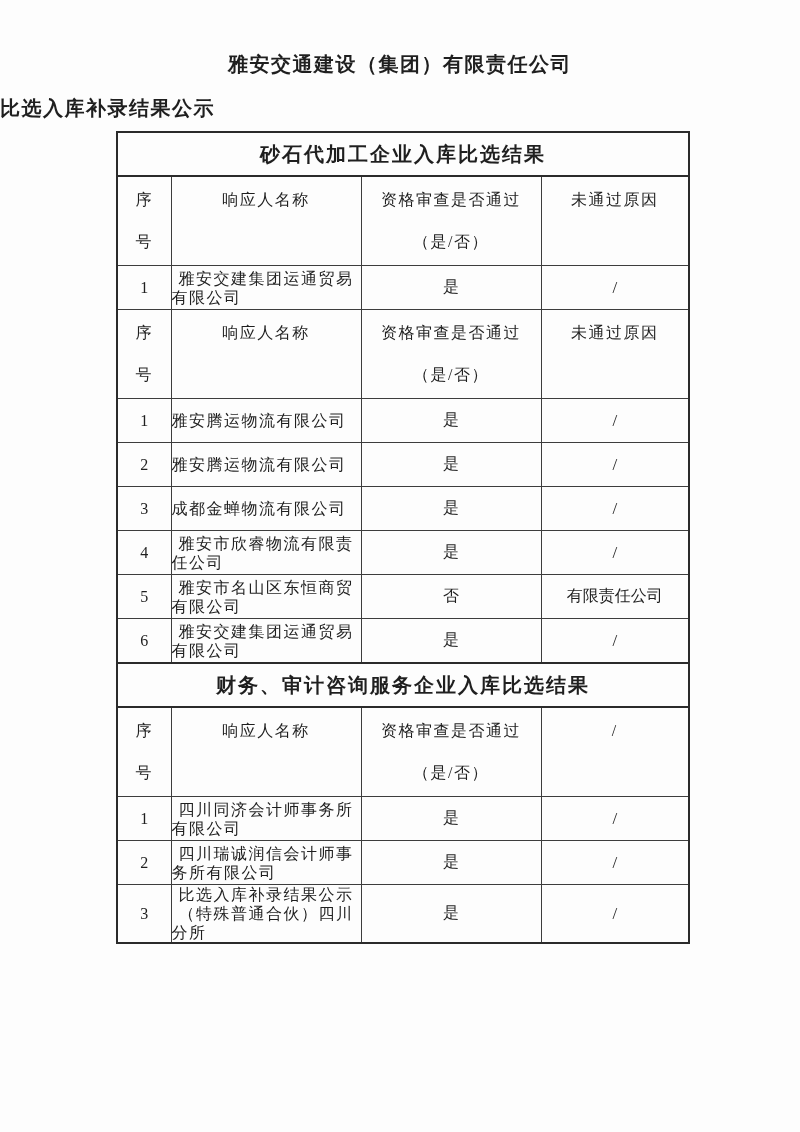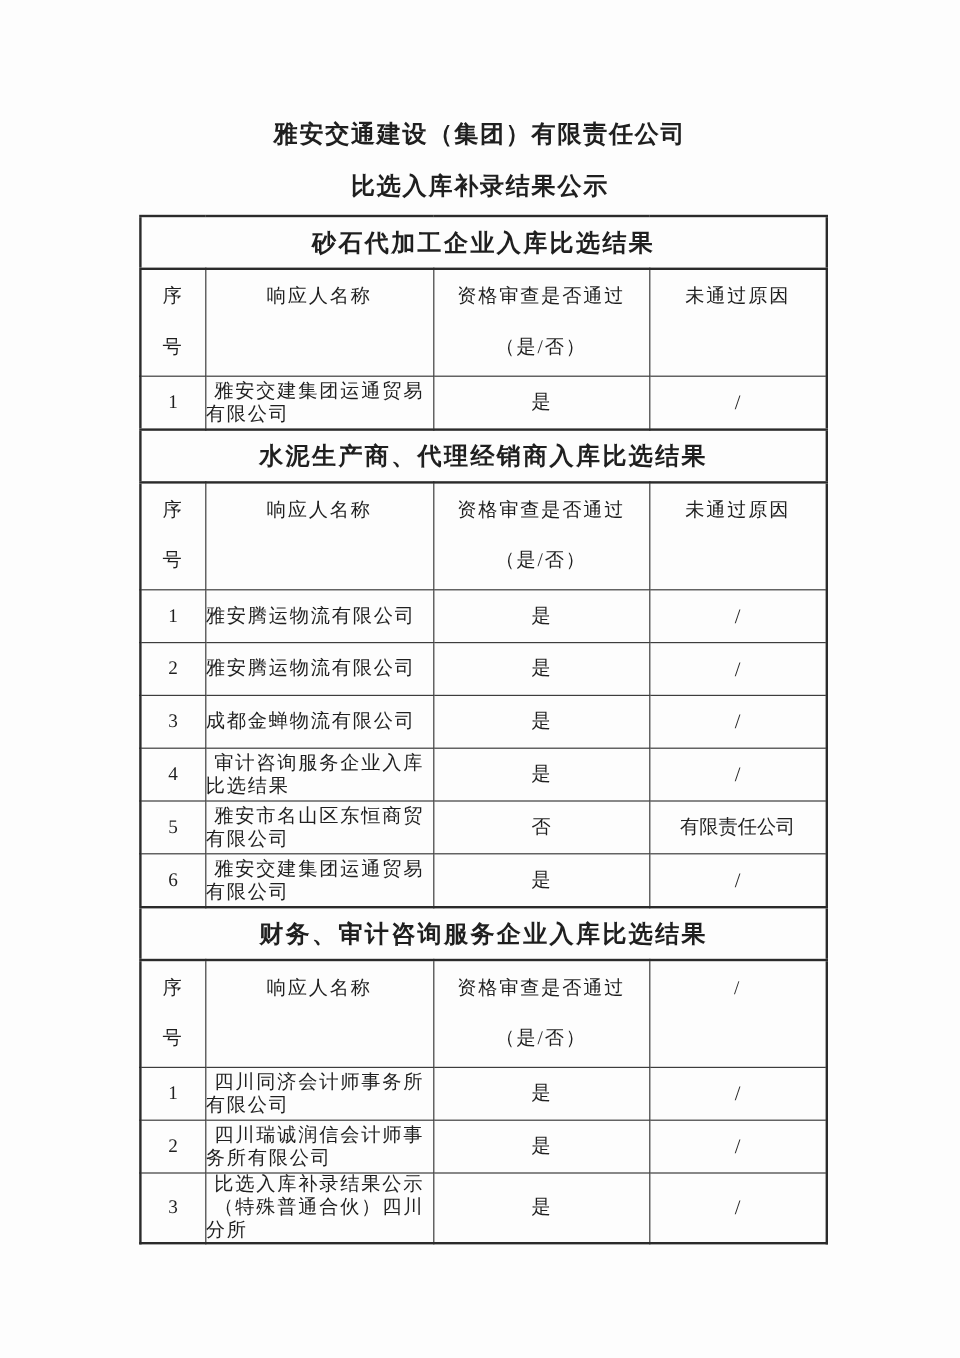--- a/index.html
+++ b/index.html
@@ -4,29 +4,29 @@
 <style>
   html, body { margin: 0; padding: 0; }
   body {
     width: 800px; height: 1132px;
     background: #fdfdfd;
     color: #1f1f1f;
     font-family: "Liberation Serif", serif;
     overflow: hidden;
   }
   .doc-title {
-    margin: 0; padding-top: 99px;
+    margin: 0; padding-top: 51px;
     text-align: center;
     font-family: "Liberation Sans", sans-serif;
     font-size: 20px; font-weight: bold;
     letter-spacing: 1.5px; line-height: 27px;
   }
   .doc-subtitle {
     margin: 18px 0 10px; padding: 0;
-    text-align: center;
+    text-align: left;
     font-family: "Liberation Sans", sans-serif;
     font-size: 20px; font-weight: bold;
     letter-spacing: 1.5px; line-height: 25px;
   }
   table.results {
     margin: 9px 0 0 116px;
     width: 572px;
     border-collapse: collapse;
     table-layout: fixed;
     border: 2px solid #2b2b2b;
@@ -96,23 +96,20 @@
       </td>
       <td>未通过原因</td>
     </tr>
     <tr class="data-row">
       <td>1</td>
       <td class="name">雅安交建集团运通贸易有限公司</td>
       <td>是</td>
       <td class="slash">/</td>
     </tr>
 
-    <tr class="section-row">
-      <td colspan="4">水泥生产商、代理经销商入库比选结果</td>
-    </tr>
     <tr class="head-row">
       <td>
         <span>序</span>
         <span>号</span>
       </td>
       <td>响应人名称</td>
       <td>
         <span>资格审查是否通过</span>
         <span>（是/否）</span>
       </td>
@@ -131,21 +128,21 @@
       <td class="slash">/</td>
     </tr>
     <tr class="data-row">
       <td>3</td>
       <td class="name">成都金蝉物流有限公司</td>
       <td>是</td>
       <td class="slash">/</td>
     </tr>
     <tr class="data-row">
       <td>4</td>
-      <td class="name">审计咨询服务企业入库比选结果</td>
+      <td class="name">雅安市欣睿物流有限责任公司</td>
       <td>是</td>
       <td class="slash">/</td>
     </tr>
     <tr class="data-row">
       <td>5</td>
       <td class="name">雅安市名山区东恒商贸有限公司</td>
       <td>否</td>
       <td>有限责任公司</td>
     </tr>
     <tr class="data-row">

